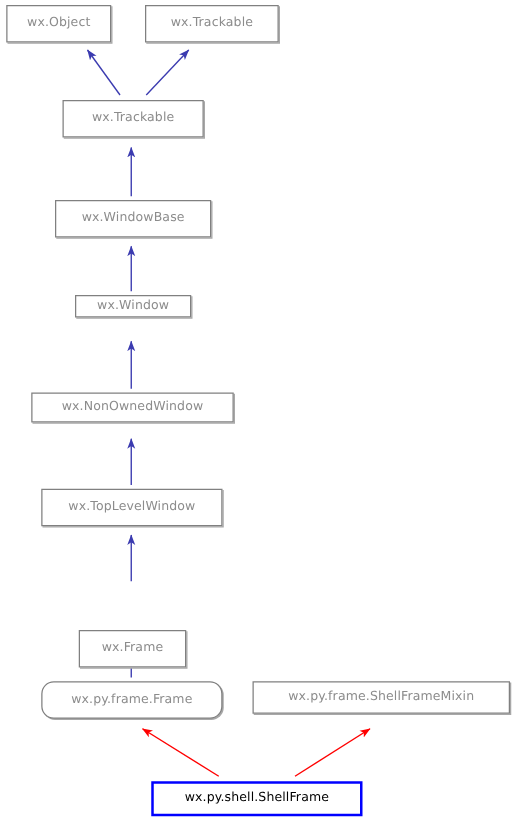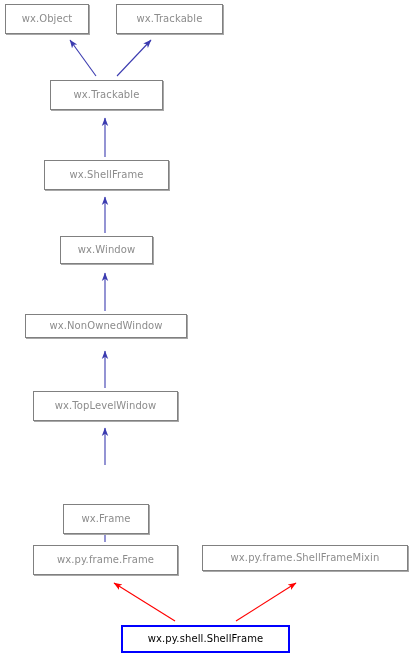--- a/index.html
+++ b/index.html
@@ -92,40 +92,40 @@
 
   <div class="node" style="left:116px; top:4px; width:107px; height:30px;">
     <span class="label">wx.Trackable</span>
   </div>
 
   <div class="node" style="left:50px; top:80px; width:113px; height:30px;">
     <span class="label">wx.Trackable</span>
   </div>
 
   <div class="node" style="left:44px; top:160px; width:125px; height:30px;">
-    <span class="label">wx.ShellFrame</span>
+    <span class="label">wx.WindowBase</span>
   </div>
 
-  <div class="node" style="left:60px; top:236px; width:93px; height:28px;">
+  <div class="node" style="left:60px; top:236px; width:93px; height:18px;">
     <span class="label">wx.Window</span>
   </div>
 
   <div class="node" style="left:25px; top:314px; width:162px; height:24px;">
     <span class="label">wx.NonOwnedWindow</span>
   </div>
 
   <div class="node" style="left:33px; top:391px; width:145px; height:30px;">
     <span class="label">wx.TopLevelWindow</span>
   </div>
 
   <div class="node" style="left:63px; top:468px; width:86px; height:30px;margin-top:36px;">
     <span class="label">wx.Frame</span>
   </div>
 
-  <div class="node" style="left:33px; top:545px; width:145px; height:30px;">
+  <div class="node" style="left:33px; top:545px; width:145px; height:30px;border-radius:10px;">
     <span class="label">wx.py.frame.Frame</span>
   </div>
 
   <div class="node" style="left:202px; top:545px; width:206px; height:26px;">
     <span class="label">wx.py.frame.ShellFrameMixin</span>
   </div>
 
   <div class="node current" style="left:121px; top:625px; width:169px; height:28px;">
     <span class="label">wx.py.shell.ShellFrame</span>
   </div>

